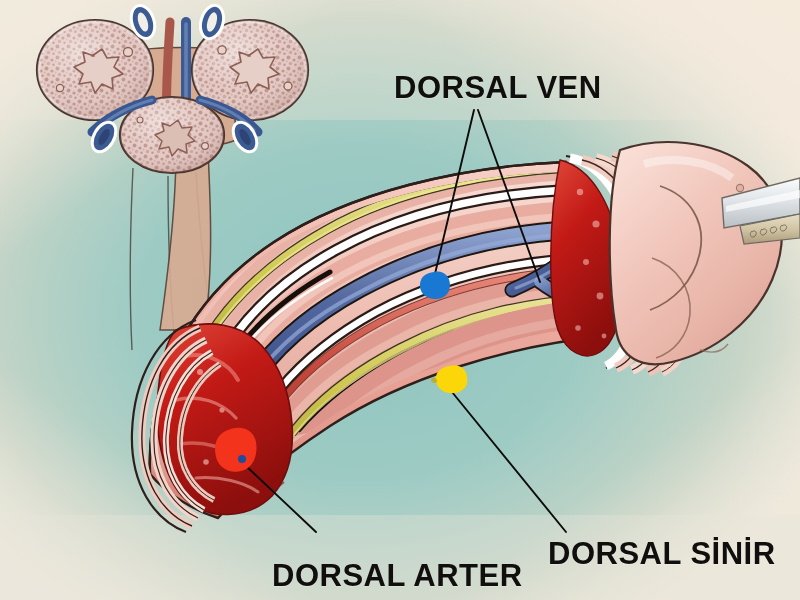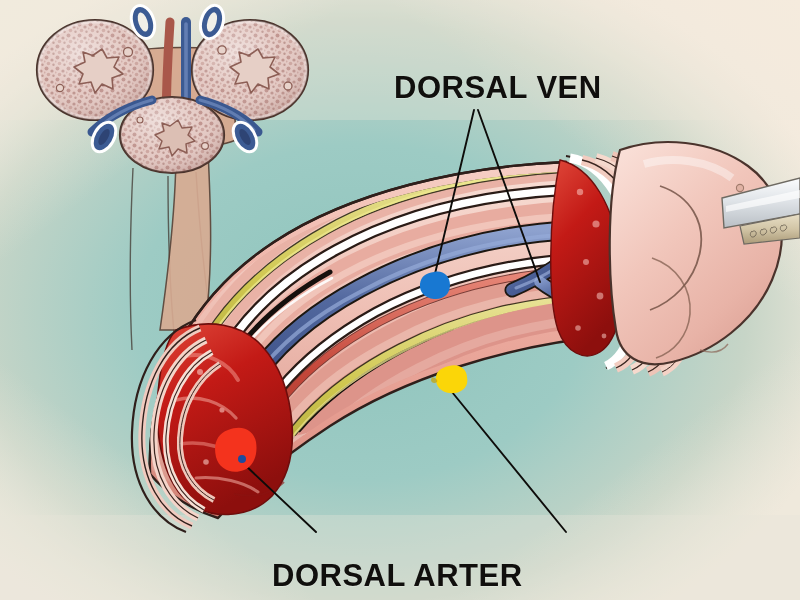--- a/index.html
+++ b/index.html
@@ -405,14 +405,15 @@
     <path d="M432,377 c4,1 6,3 5,5 c-2,2 -6,1 -6,-2 Z" fill="#c6a206" opacity=".7"></path>
     <path d="M228,430 c14,-6 26,0 28,12 c2,12 -2,24 -12,28 c-12,5 -25,-1 -28,-13 c-3,-13 1,-23 12,-27 Z" fill="#f4331d"></path>
     <circle cx="242" cy="459" r="4" fill="#1d4b9e"></circle>
   </g>
 </svg>
 
 <div class="lbl" id="lbl-ven">DORSAL VEN</div>
 
 <div class="lbl" id="lbl-arter">DORSAL ARTER</div>
 
+<div class="lbl" id="lbl-sinir">DORSAL SİNİR</div>
 
 </div>
 
 </body></html>

